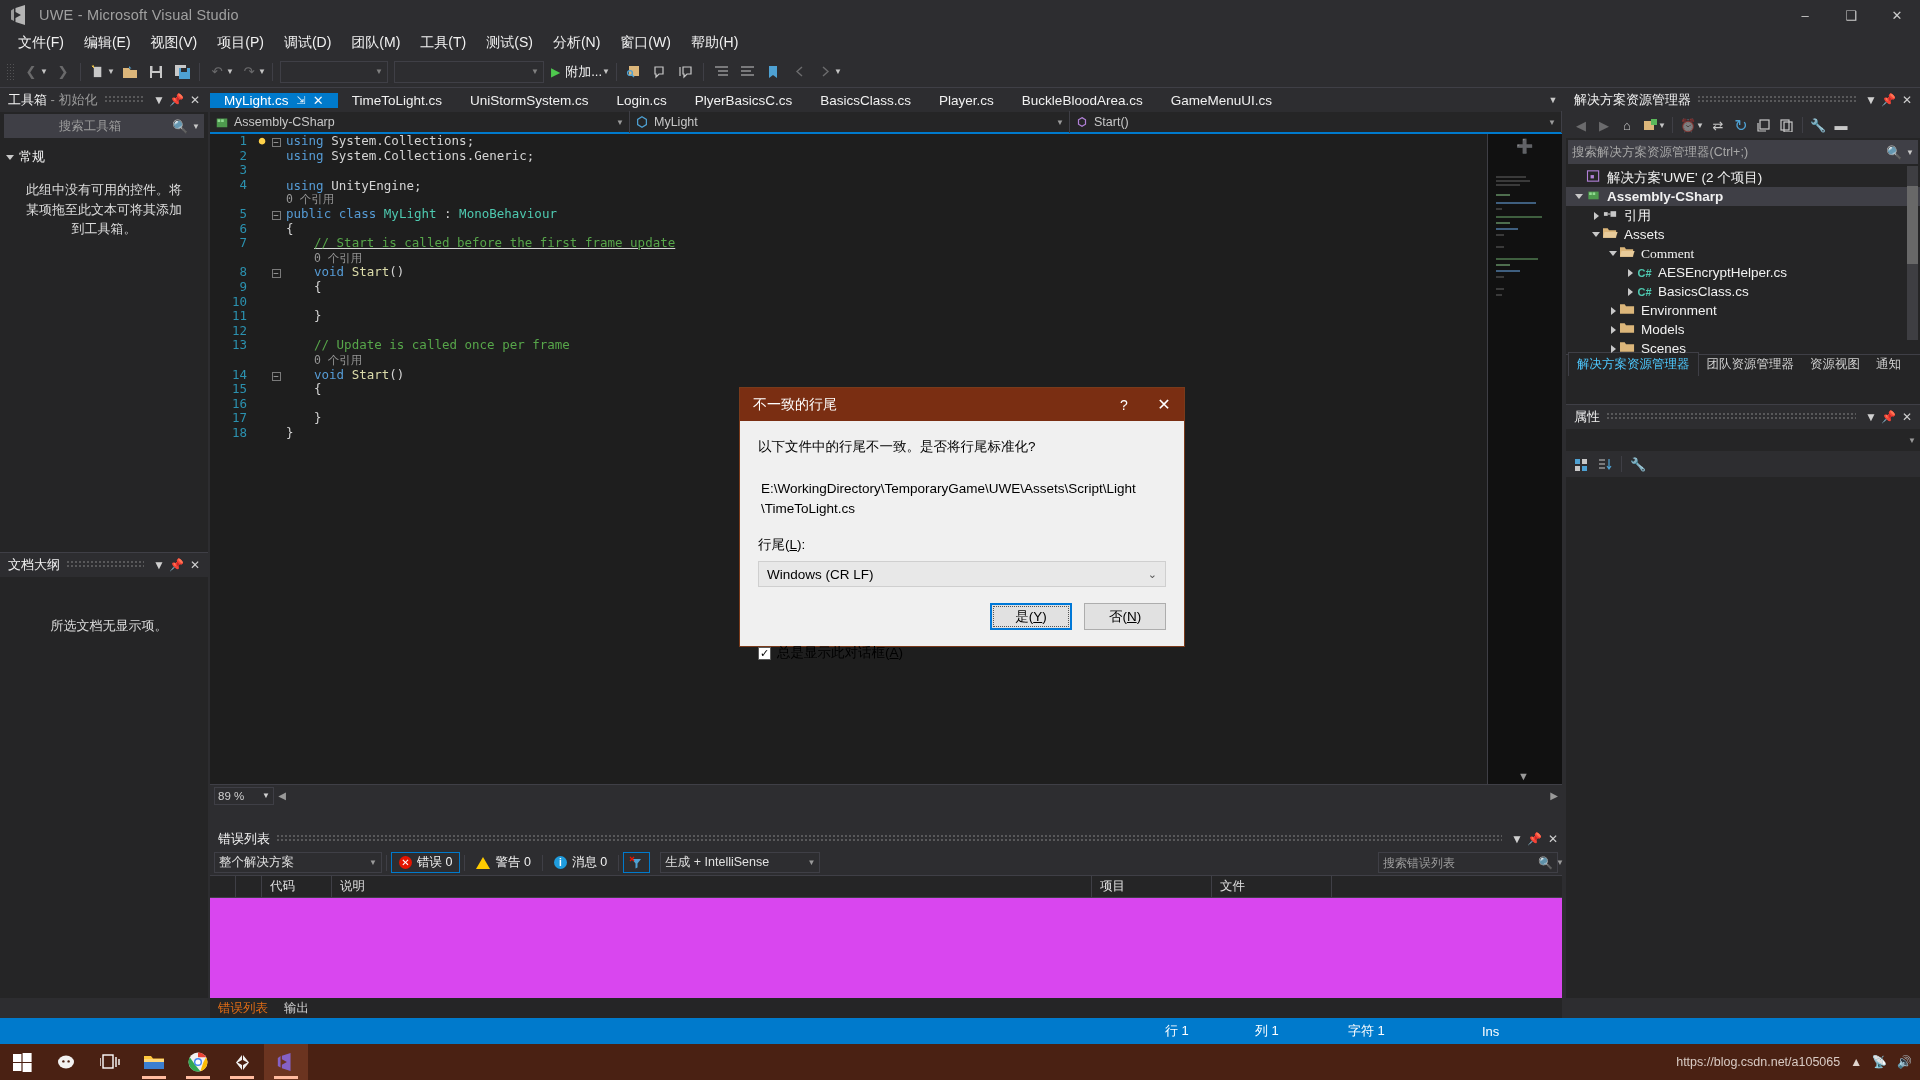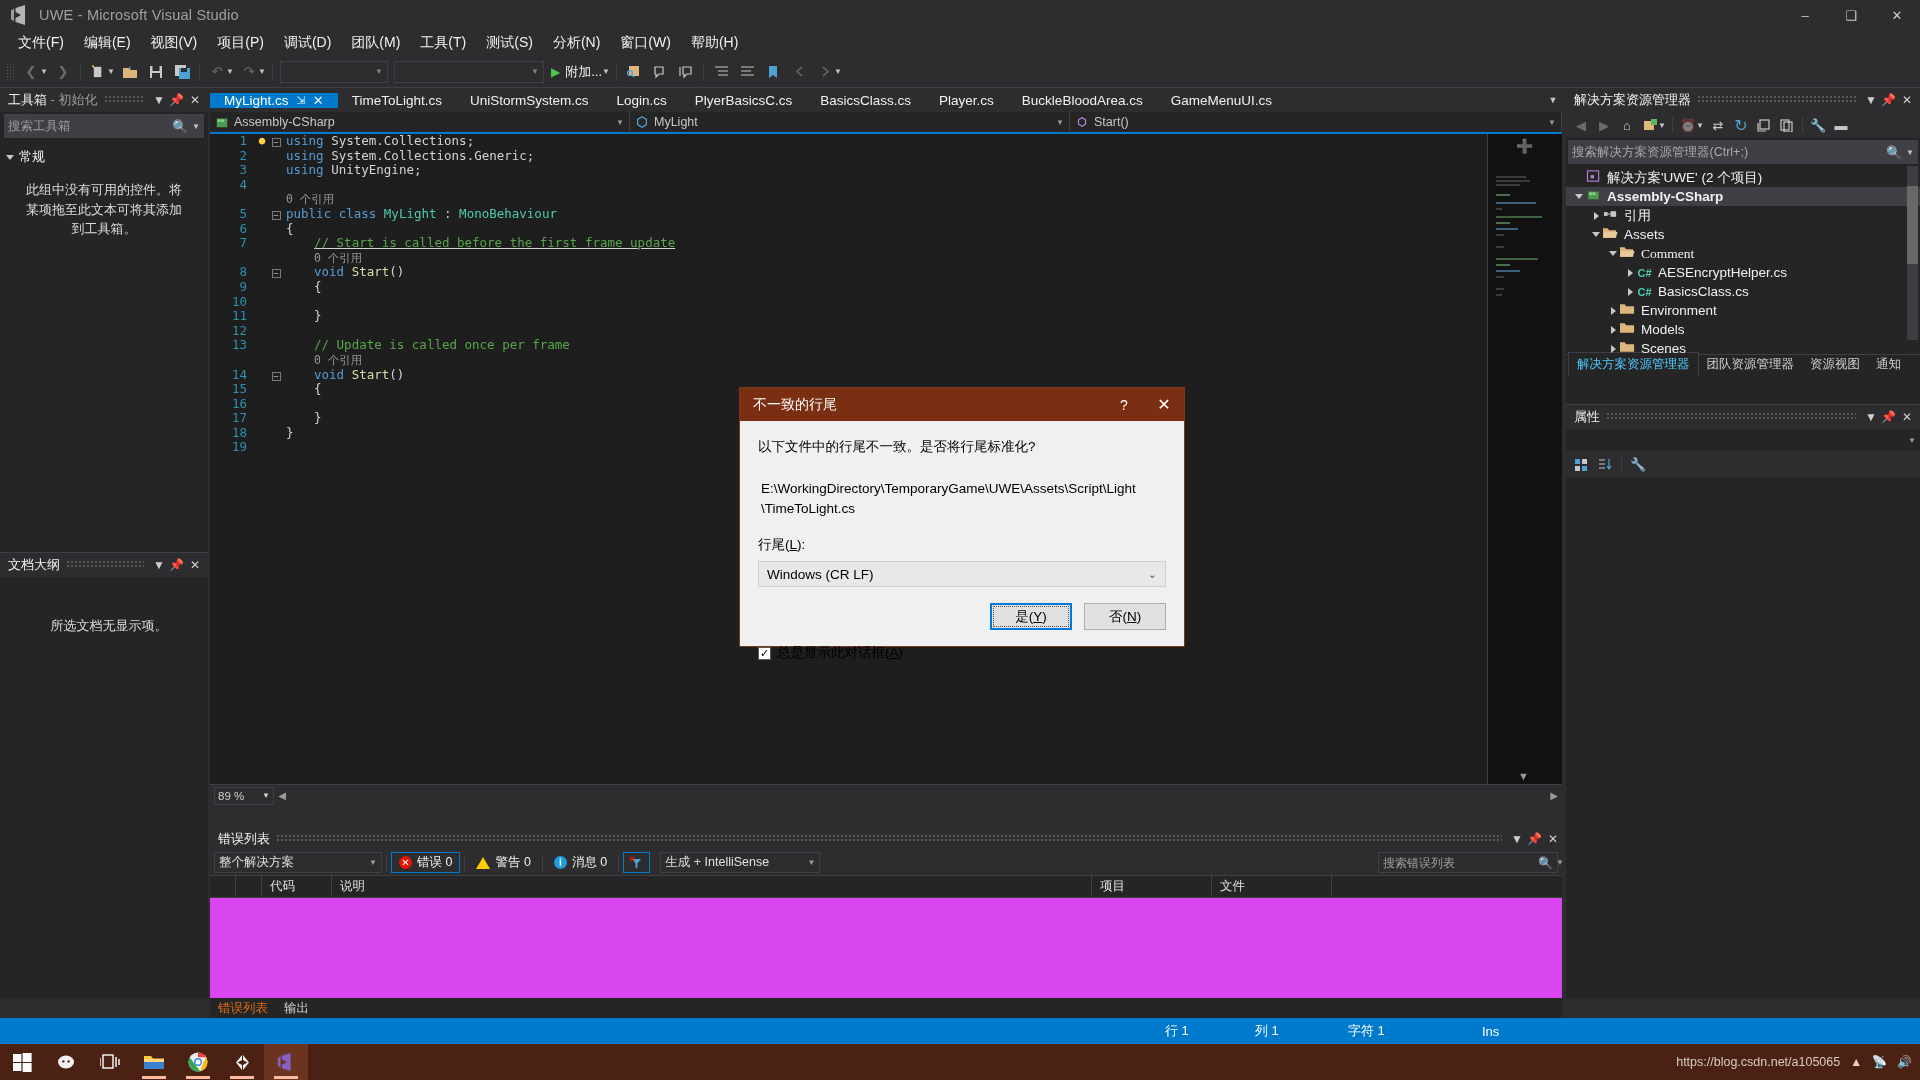--- a/index.html
+++ b/index.html
@@ -82,21 +82,21 @@
     background-size: 4px 4px; background-position: 0 3px;
   }
   .pane-ico { width:18px; height:18px; display:flex; align-items:center;
     justify-content:center; color:#d0d0d0; font-size:12px; }
   .search-row {
     height: 24px; background:#3f3f46; margin: 2px 4px 0 4px;
     display:flex; align-items:center; padding: 0 4px;
   }
   .search-row input {
     flex:1; background:transparent; border:none; outline:none;
-    color:#f1f1f1; font-size:12.5px; font-family: inherit;
+    color:#f1f1f1; font-size:12.5px; font-family: inherit; text-align: center;
   }
   .search-row input::placeholder { color:#9d9d9d; }
   .mag { color:#c8c8c8; font-size: 13px; }
   .toolbox-body { padding: 10px 6px; color:#f1f1f1; font-size:13px; }
   .tb-group { display:flex; align-items:center; gap:5px; margin-bottom:14px;}
   .tri-open { width:0;height:0;border-left:4px solid transparent;
     border-right:4px solid transparent;border-top:5px solid #c8c8c8; }
   .tri-closed { width:0;height:0;border-top:4px solid transparent;
     border-bottom:4px solid transparent;border-left:5px solid #c8c8c8; }
   .toolbox-empty { color:#dcdcdc; font-size:13px; line-height:1.5;
@@ -608,21 +608,21 @@
       <div class="cline">
         <span class="lnum">2</span>
         <span class="gutter2"></span>
         <span style="width: 12px; flex: 0 0 auto; text-align: center;"></span>
         <span class="codetext" style="padding-left: 4px;"><span class="k">using </span><span class="ns">System</span><span class="ns">.</span><span class="ns">Collections</span><span class="ns">.</span><span class="ns">Generic</span><span class="ns">;</span></span>
       </div>
       <div class="cline">
         <span class="lnum">3</span>
         <span class="gutter2"></span>
         <span style="width: 12px; flex: 0 0 auto; text-align: center;"></span>
-        <span class="codetext" style="padding-left: 4px;"><span class="k">using </span><span class="ns">UnityEngine</span><span class="ns">;</span></span>
+        <span class="codetext" style="padding-left: 4px; margin-top: 16px;"><span class="k">using </span><span class="ns">UnityEngine</span><span class="ns">;</span></span>
       </div>
       <div class="cline">
         <span class="lnum">4</span>
         <span class="gutter2"></span>
         <span style="width: 12px; flex: 0 0 auto; text-align: center;"></span>
         <span class="codetext" style="padding-left: 4px;"></span>
       </div>
       <div class="cline">
         <span class="lnum"></span>
         <span class="gutter2"></span>
@@ -717,26 +717,20 @@
         <span class="lnum">17</span>
         <span class="gutter2"></span>
         <span style="width: 12px; flex: 0 0 auto; text-align: center;"></span>
         <span class="codetext" style="padding-left: 32px;"><span class="ns">}</span></span>
       </div>
       <div class="cline">
         <span class="lnum">18</span>
         <span class="gutter2"></span>
         <span style="width: 12px; flex: 0 0 auto; text-align: center;"></span>
         <span class="codetext" style="padding-left: 4px;"><span class="ns">}</span></span>
-      </div>
-      <div class="cline">
-        <span class="lnum">19</span>
-        <span class="gutter2"></span>
-        <span style="width: 12px; flex: 0 0 auto; text-align: center;"></span>
-        <span class="codetext" style="padding-left: 4px;"></span>
       </div>
     </div>
 
   <div class="minimap">
     <div class="mm-plus">➕</div>
     <div class="mm-line" style="top:42px;width:30px"></div>
     <div class="mm-line" style="top:46px;width:34px"></div>
     <div class="mm-line" style="top:50px;width:24px"></div>
     <div class="mm-line" style="top:60px;width:14px;background:#4e6e4e"></div>
     <div class="mm-line" style="top:68px;width:40px;background:#3f5f7f"></div>

